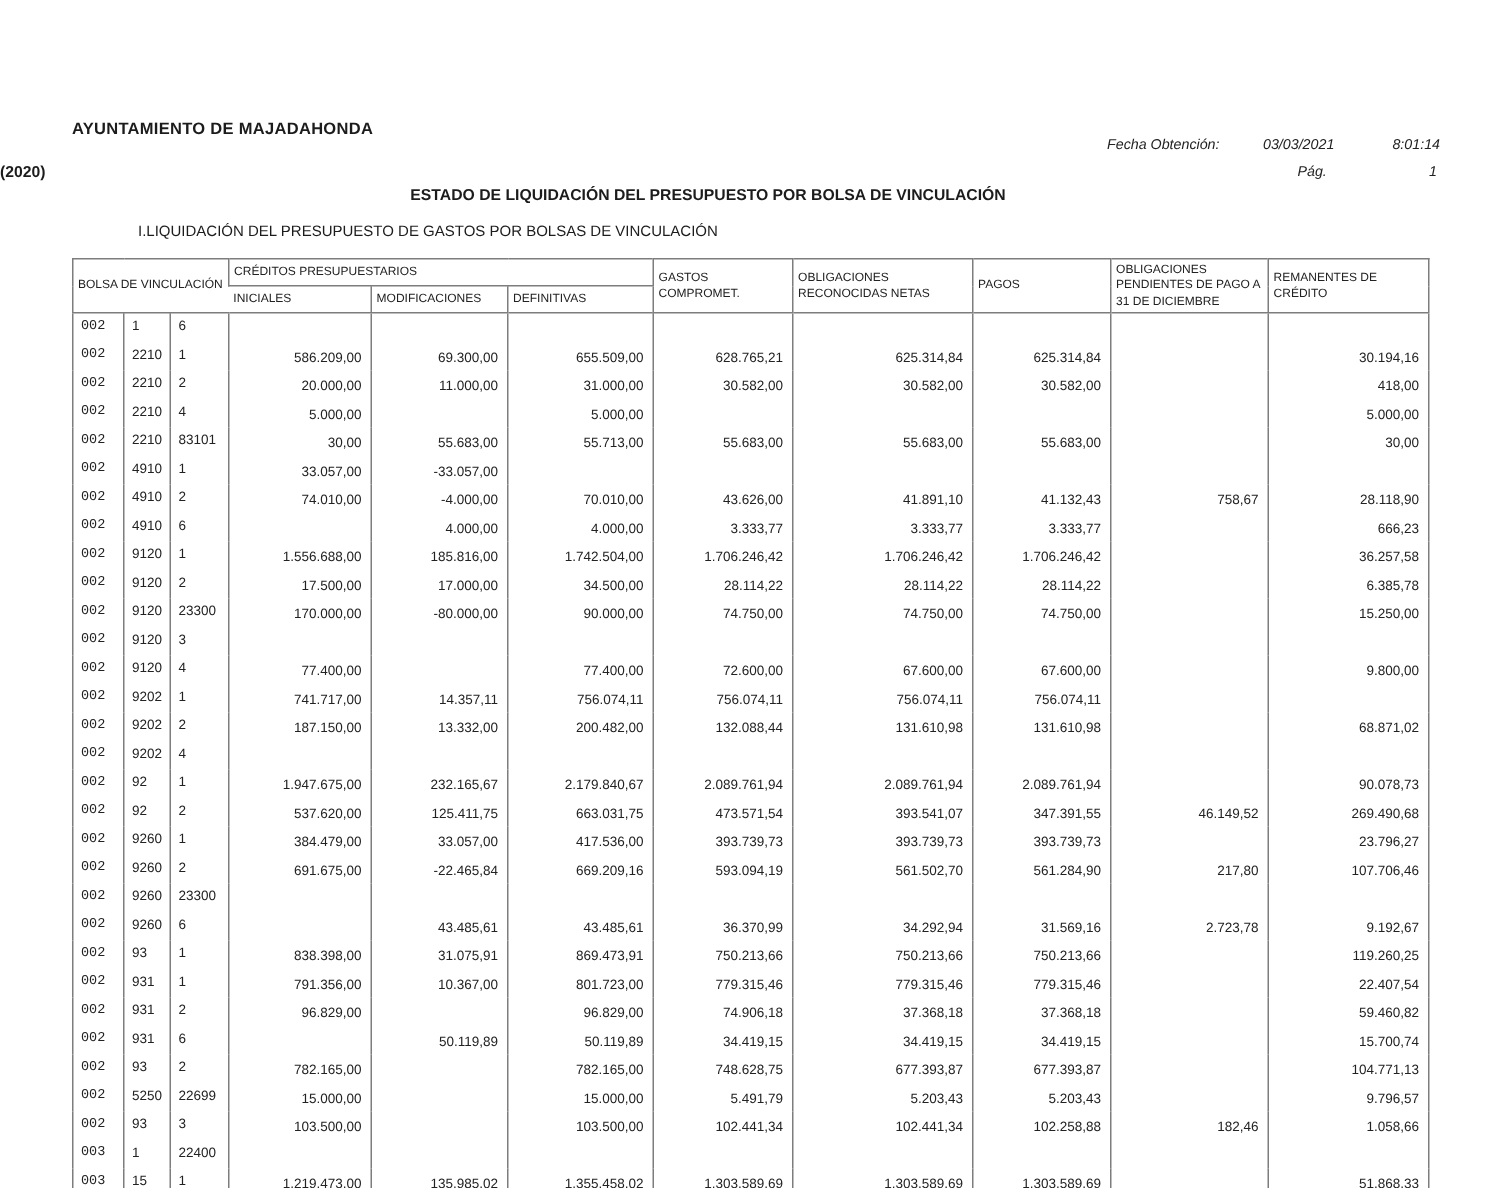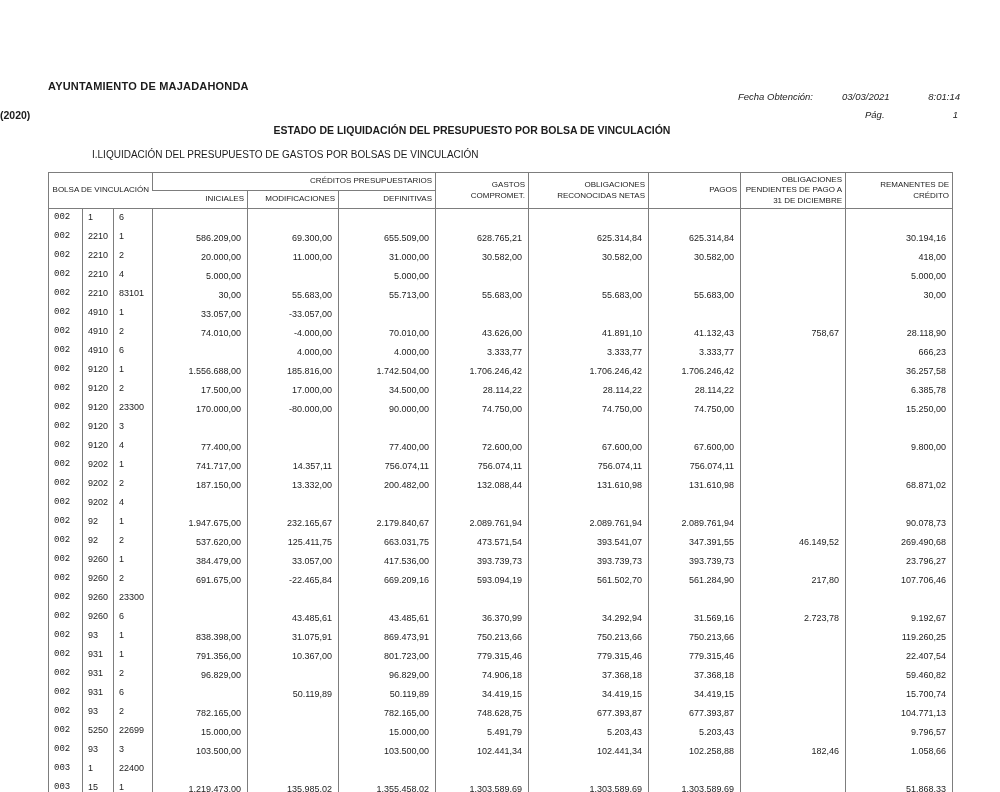--- a/index.html
+++ b/index.html
@@ -18,21 +18,21 @@
   .year-title{position:absolute;left:0;top:109px;width:920px;font-size:10.5px;font-weight:bold;}
   .report-title{position:absolute;left:12px;top:124px;width:920px;text-align:center;font-size:10.5px;font-weight:bold;}
   .section-title{position:absolute;left:48px;top:149px;font-size:10px;margin-left:44px;}
 
   table.liq{
     position:absolute;left:48px;top:172px;width:904px;
     border-collapse:collapse;table-layout:fixed;
     border:1px solid #7d7d7d;
   }
   table.liq th{
-    font-weight:normal;font-size:8px;text-align:right;vertical-align:middle;
+    font-weight:normal;font-size:8px;text-align:left;vertical-align:middle;
     padding:2px 3px;line-height:1.3;border-left:1px solid #7d7d7d;
     border-bottom:1px solid #7d7d7d;text-transform:none;color:#222;
   }
   table.liq th:first-child{border-left:none;}
   table.liq tbody td{
     font-size:9px;height:15px;padding:0;border-left:1px solid #7d7d7d;
     vertical-align:top;white-space:nowrap;overflow:hidden;color:#222;
   }
   table.liq tbody td:first-child{border-left:none;font-family:Liberation Mono, monospace;}
   table.liq tbody td.code{text-align:left;padding-left:5px;line-height:13px;padding-top:2px;}

